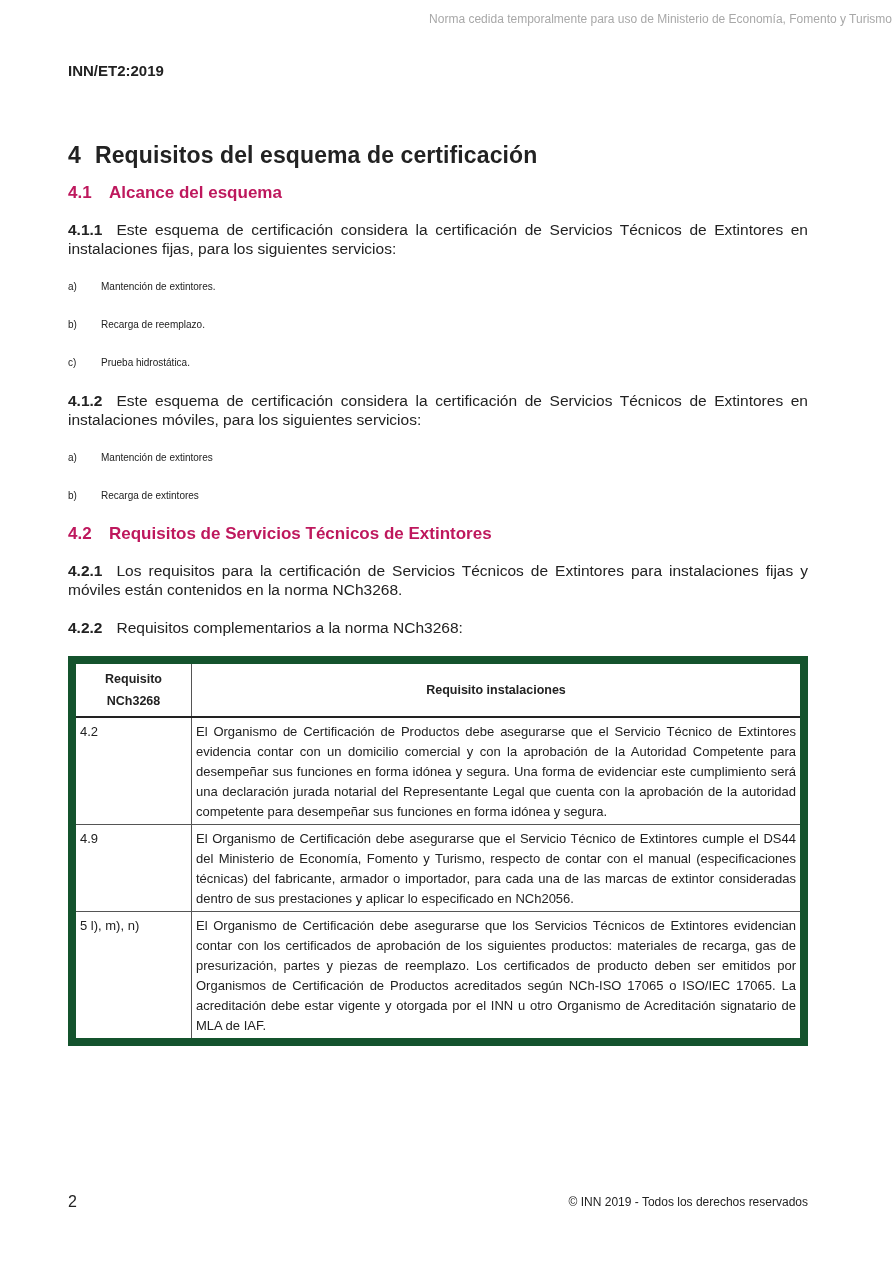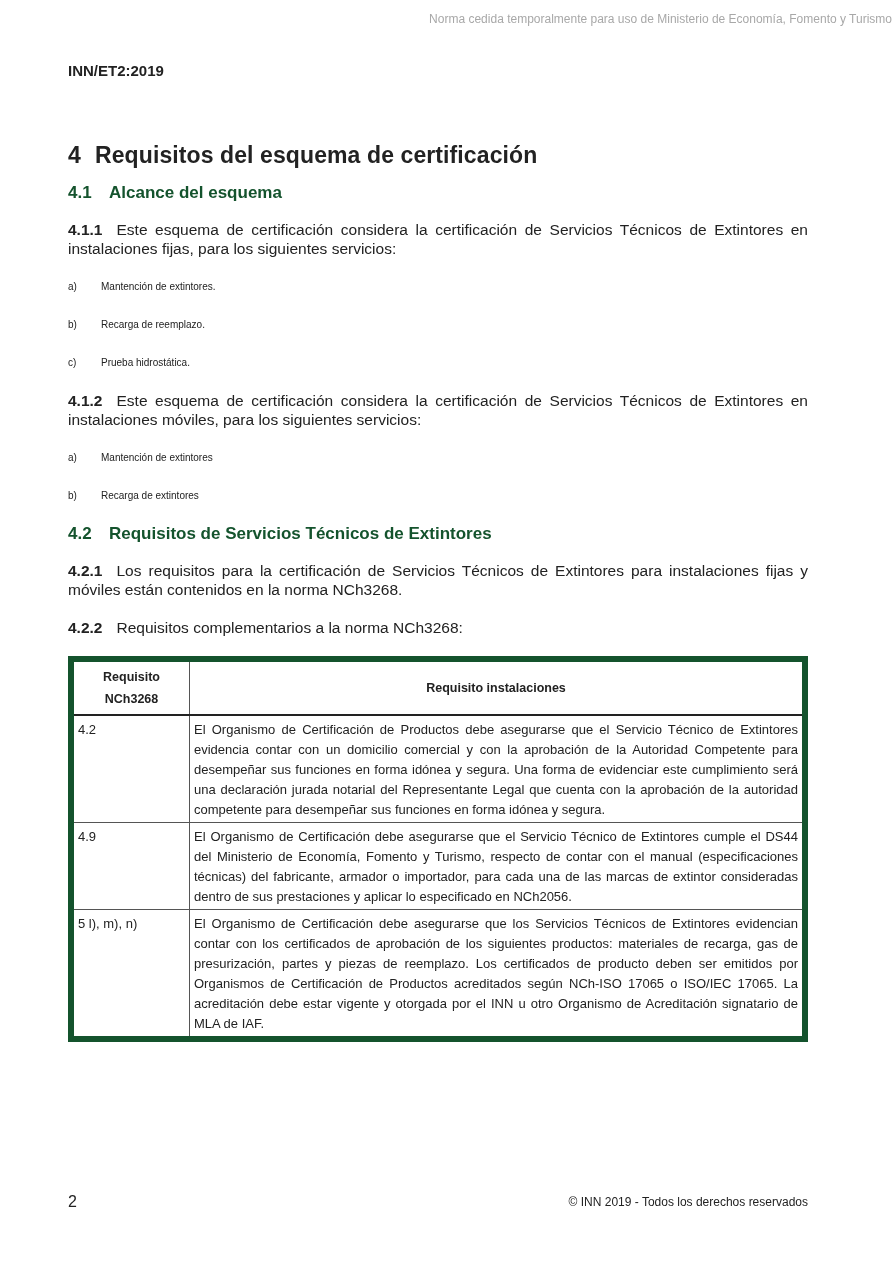--- a/index.html
+++ b/index.html
@@ -3,29 +3,29 @@
 <meta charset="utf-8">
 <style>
   html, body { margin: 0; padding: 0; background: #ffffff; }
   body { width: 892px; height: 1263px; position: relative; overflow: hidden;
          font-family: "Liberation Sans", sans-serif; color: #1a1a1a; }
   .watermark { position: absolute; top: 12px; left: 0; width: 892px; text-align: right;
                font-size: 12px; color: #a8a8a8; }
   .doc-code { position: absolute; top: 62px; left: 68px; font-size: 15px; font-weight: bold; color: #222; }
   .content { position: absolute; top: 142px; left: 68px; width: 740px; }
   h1 { font-size: 23px; font-weight: bold; margin: 0 0 14px 0; color: #222; letter-spacing: 0.1px; }
-  h2 { font-size: 17px; font-weight: bold; margin: 0 0 17px 0; color: #14532d; }
+  h2 { font-size: 17px; font-weight: bold; margin: 0 0 17px 0; color: #be185d; }
   .num { display: inline-block; }
   h1 .num { width: 27px; }
   h2 .num { width: 41px; }
   p.clause { font-size: 15.5px; line-height: 19px; margin: 17px 0 19px 0; text-align: justify; color: #222; }
   p.clause .cnum { font-weight: bold; margin-right: 14px; }
   .list-item { font-size: 10px; line-height: 19px; margin: 0 0 19px 0; color: #222; }
   .list-item .lbl { display: inline-block; width: 33px; }
-  table.req { width: 740px; border-collapse: collapse; border: 6px solid #14532d; margin-top: 2px; }
+  table.req { width: 740px; border-collapse: collapse; border: 8px solid #14532d; margin-top: 2px; }
   table.req th, table.req td { border: 1px solid #555; vertical-align: top; }
   table.req th { font-size: 12.5px; font-weight: bold; text-align: center; vertical-align: middle;
                  line-height: 22px; padding: 4px 4px; color: #222; }
   table.req thead tr { border-bottom: 2px solid #222; }
   table.req td { font-size: 13px; line-height: 20px; padding: 4px 4px 2px 4px; color: #222; }
   table.req td.col1 { width: 107px; }
   table.req td.col2 { text-align: justify; }
   .footer-page { position: absolute; top: 1193px; left: 68px; font-size: 16px; color: #222; }
   .footer-copy { position: absolute; top: 1195px; right: 84px; font-size: 12px; color: #222; }
 </style>

